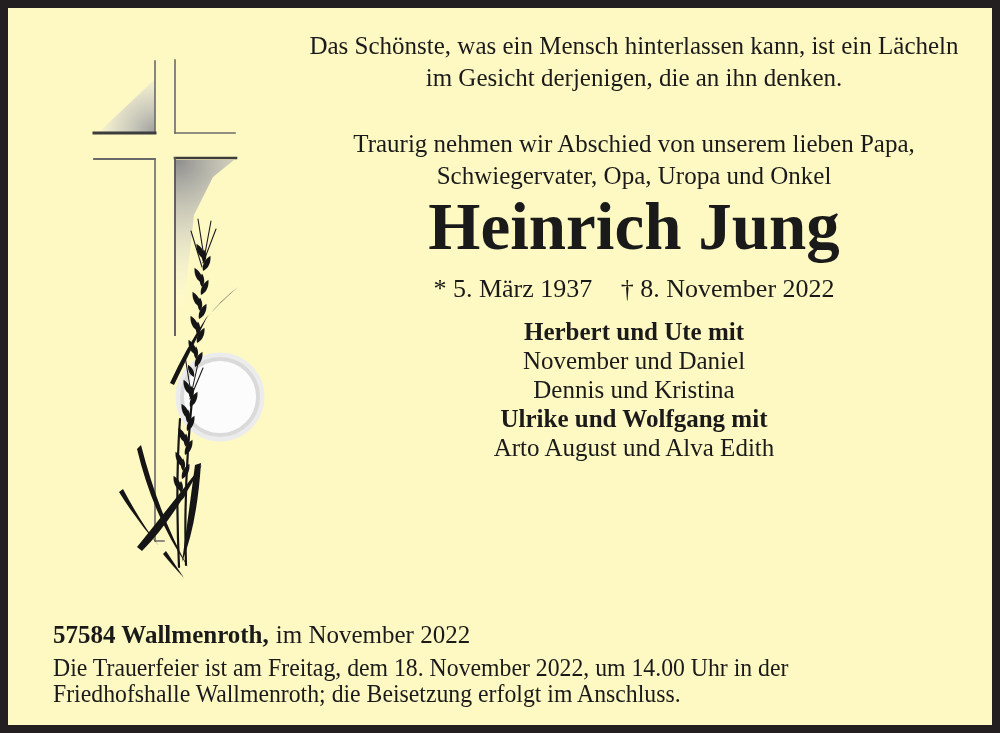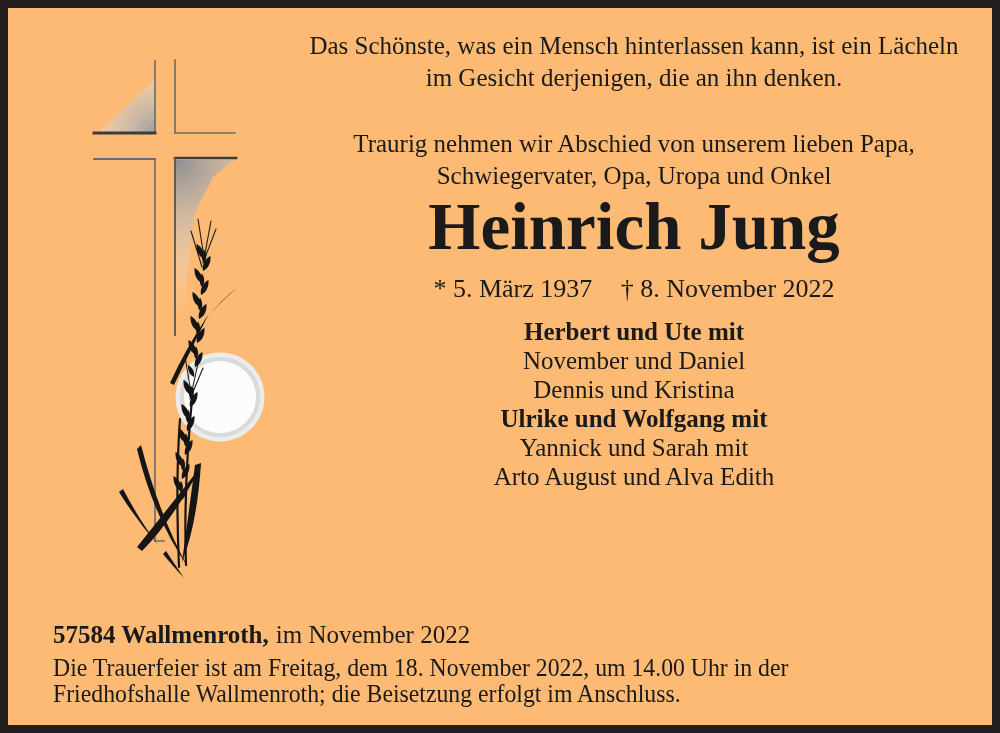--- a/index.html
+++ b/index.html
@@ -2,21 +2,21 @@
 <html><head>
 <meta charset="utf-8">
 <style>
   html, body { margin: 0; padding: 0; background: #ffffff; }
   .notice {
     position: relative;
     width: 1000px;
     height: 733px;
     box-sizing: border-box;
     border: 8px solid #231f20;
-    background: #fdba74;
+    background: #fef9c3;
     font-family: "Liberation Serif", "DejaVu Serif", serif;
     color: #1a1a1a;
     overflow: hidden;
   }
   .art {
     position: absolute;
     left: 50px;
     top: 45px;
     width: 220px;
     height: 525px;
@@ -183,21 +183,20 @@
     <p class="name">Heinrich Jung</p>
     <p class="dates">
       <span class="birth">* 5. März 1937</span>
       <span class="death">† 8. November 2022</span>
     </p>
     <div class="family">
       <div class="line bold">Herbert und Ute mit</div>
       <div class="line">November und Daniel</div>
       <div class="line">Dennis und Kristina</div>
       <div class="line bold">Ulrike und Wolfgang mit</div>
-      <div class="line">Yannick und Sarah mit</div>
       <div class="line">Arto August und Alva Edith</div>
     </div>
   </div>
 
   <div class="footer">
     <p class="place-line">
       <span class="place">57584 Wallmenroth,</span><span class="date-note">im November 2022</span>
     </p>
     <p class="ceremony">
       <span class="line" style="display:block">Die Trauerfeier ist am Freitag, dem 18. November 2022, um 14.00 Uhr in der</span>

